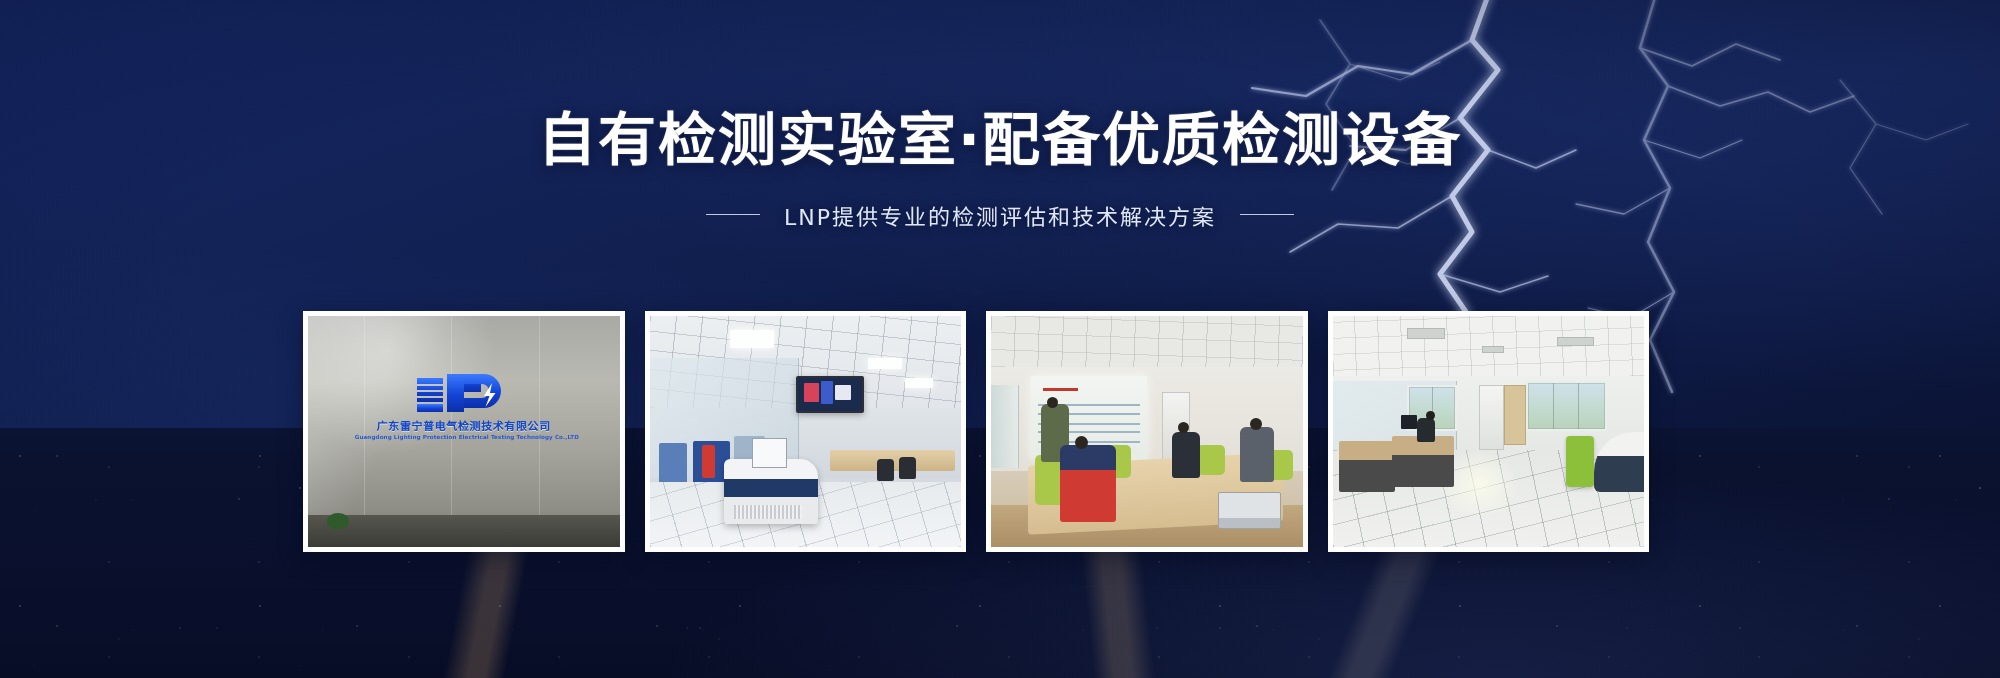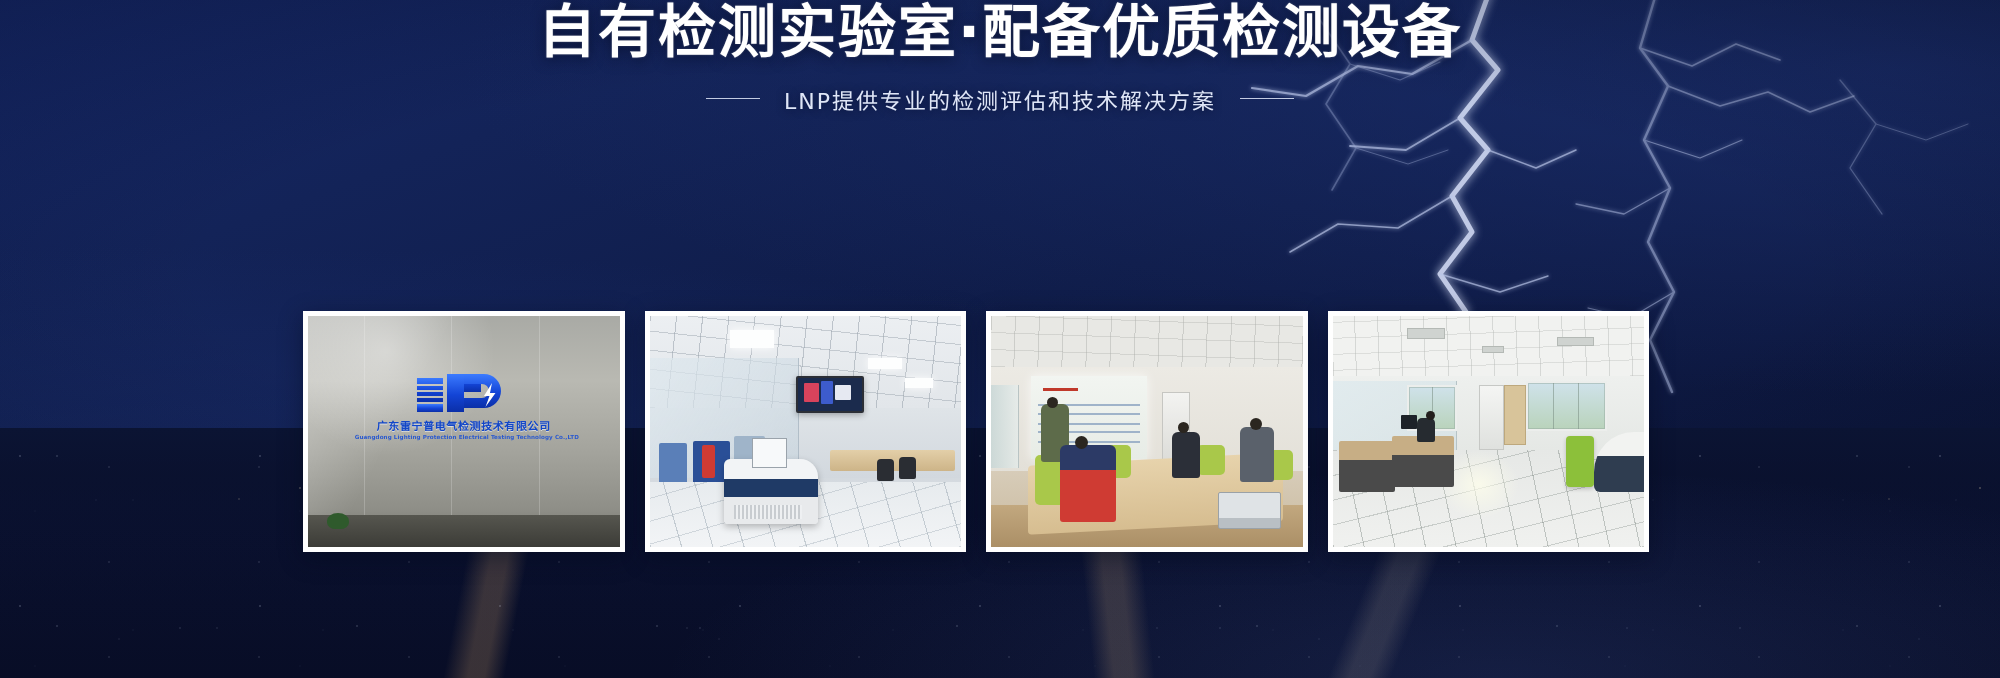--- a/index.html
+++ b/index.html
@@ -70,32 +70,33 @@
   }
 
   
   .bolt{position:absolute; top:0; right:0; width:980px; height:560px; pointer-events:none;}
   .bolt svg{width:100%; height:100%; display:block;}
 
   
   .headline-wrap{
     position:absolute; top:0; left:0; width:100%;
     text-align:center;
+    padding-top:108px;
   }
   .headline{
     margin:0;
     font-size:58px;
     line-height:1.12;
     font-weight:700;
     letter-spacing:2px;
     color:#ffffff;
     text-shadow:0 2px 14px rgba(5,12,40,.75), 0 0 2px rgba(255,255,255,.35);
   }
   .subline{
-    margin:18px 0 0 0;
+    margin:26px 0 0 0;
     display:flex;
     align-items:center;
     justify-content:center;
     gap:24px;
     color:#dfe6f7;
     font-size:22px;
     letter-spacing:2px;
     font-weight:400;
     text-shadow:0 1px 8px rgba(5,12,40,.7);
   }

